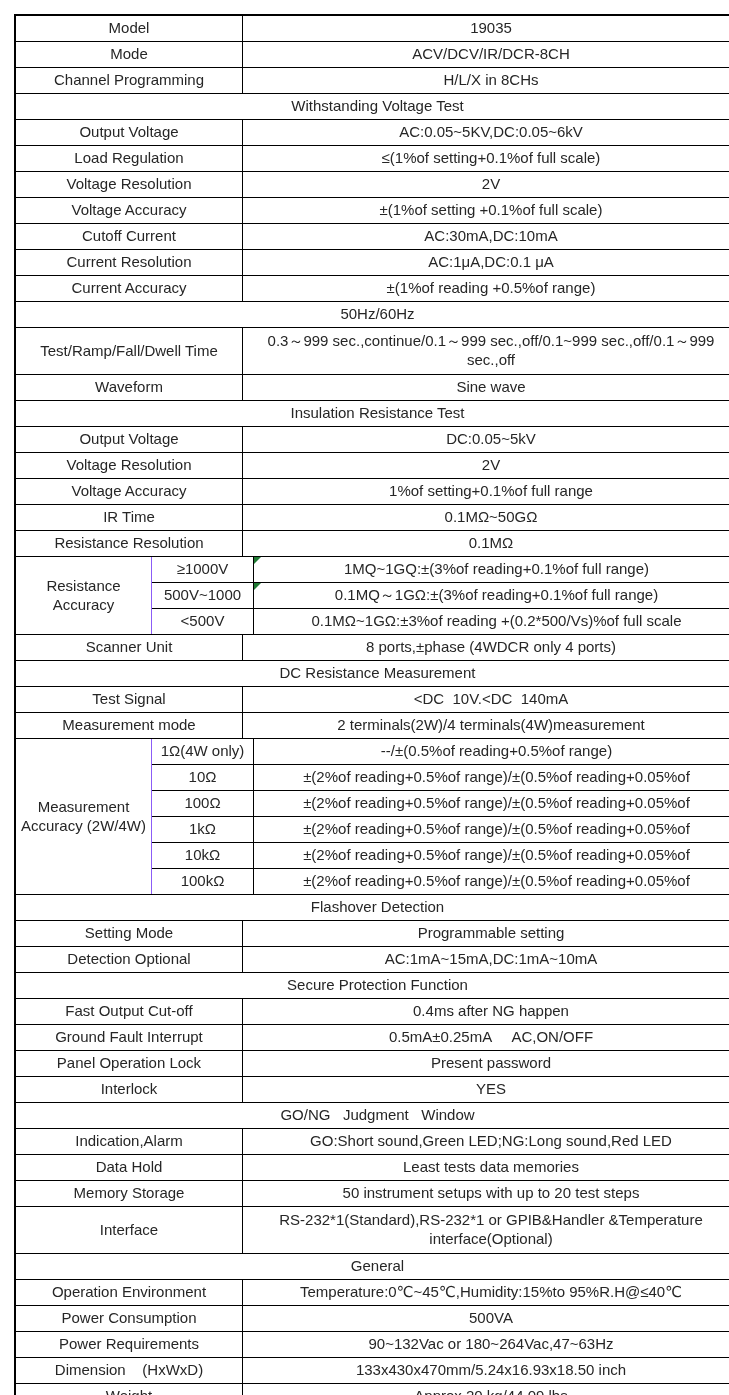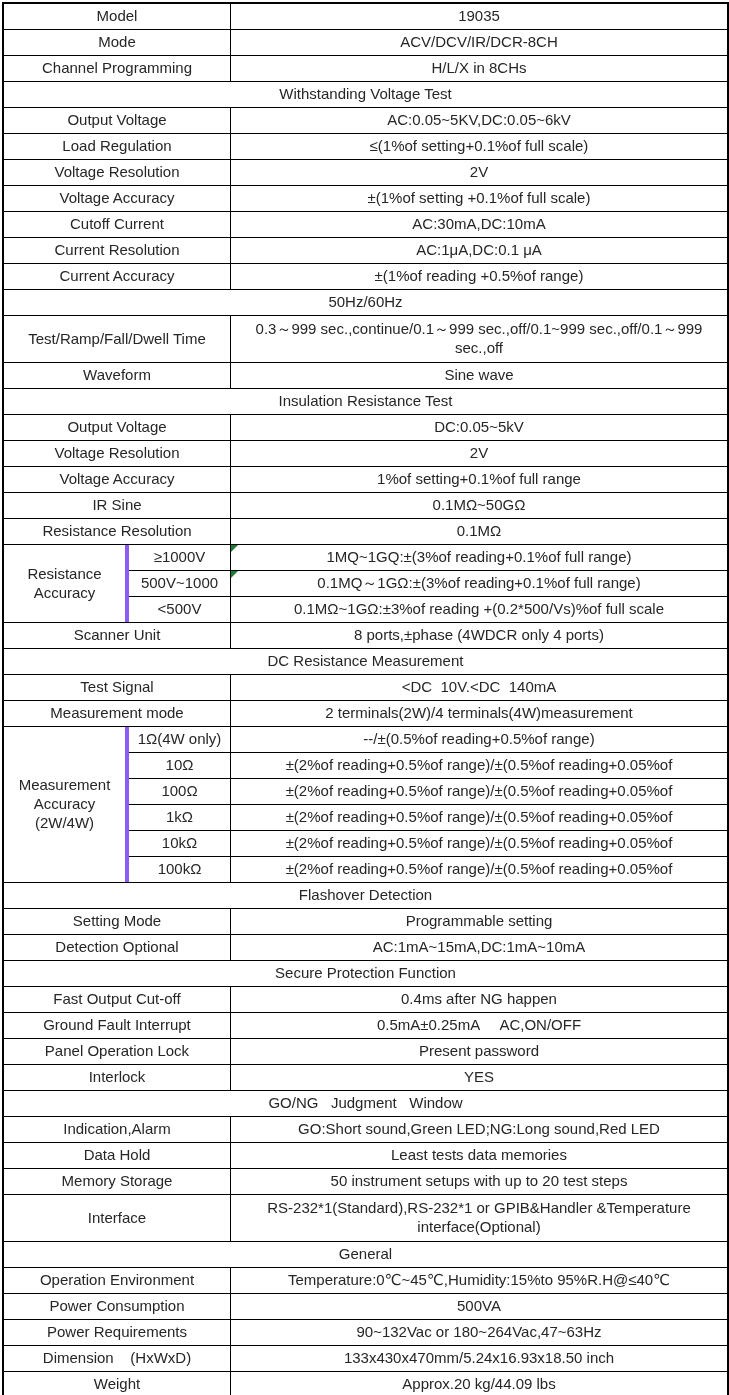--- a/index.html
+++ b/index.html
@@ -1,40 +1,40 @@
 <!DOCTYPE html>
 <html><head>
 <meta charset="utf-8">
 <style>
   html,body { margin:0; padding:0; background:#ffffff; }
   .sheet {
     width:729px; height:1395px; box-sizing:border-box;
     font-family:"Liberation Sans","DejaVu Sans",sans-serif;
     font-size:15px; color:#262626; background:#ffffff;
-    padding:2px;
+    padding:14px;
   }
   .spec-table {
     box-sizing:border-box; width:727px;
     border:2px solid #000;
   }
   .row { display:flex; border-bottom:1px solid #000; box-sizing:border-box; }
   .row:last-child { border-bottom:none; }
   .cell {
     display:flex; align-items:center; justify-content:center;
     text-align:center; box-sizing:border-box; padding:1px 4px;
     min-height:25px; white-space:pre-wrap; line-height:1.25;
     overflow:hidden; position:relative;
   }
   .row.tall .cell { min-height:46px; }
   .c1 { width:227px; border-right:1px solid #000; }
   .c2 { flex:1; }
   .section .cell { width:100%; }
   
   .group { align-items:stretch; }
-  .g1 { width:125px; border-right:4px solid #8b5cf6; }
+  .g1 { width:136px; border-right:1px solid #8b5cf6; }
   .gcol { flex:1; display:flex; flex-direction:column; }
   .subrow { display:flex; flex:1; border-bottom:1px solid #000; box-sizing:border-box; }
   .subrow:last-child { border-bottom:none; }
   .g2 { width:102px; border-right:1px solid #000; }
   .g3 { flex:1; }
   .corner-flag {
     position:absolute; top:0; left:0; width:0; height:0;
     border-top:7px solid #1f7a33; border-right:7px solid transparent;
   }
 </style>
@@ -106,21 +106,21 @@
       </div>
       <div class="row">
         <div class="cell c1">Voltage Resolution</div>
         <div class="cell c2">2V</div>
       </div>
       <div class="row">
         <div class="cell c1">Voltage Accuracy</div>
         <div class="cell c2">1%of setting+0.1%of full range</div>
       </div>
       <div class="row">
-        <div class="cell c1">IR Sine</div>
+        <div class="cell c1">IR Time</div>
         <div class="cell c2">0.1MΩ~50GΩ</div>
       </div>
       <div class="row">
         <div class="cell c1">Resistance Resolution</div>
         <div class="cell c2">0.1MΩ</div>
       </div>
       <div class="row group">
         <div class="cell g1">Resistance Accuracy</div>
         <div class="gcol">
           <div class="subrow">

